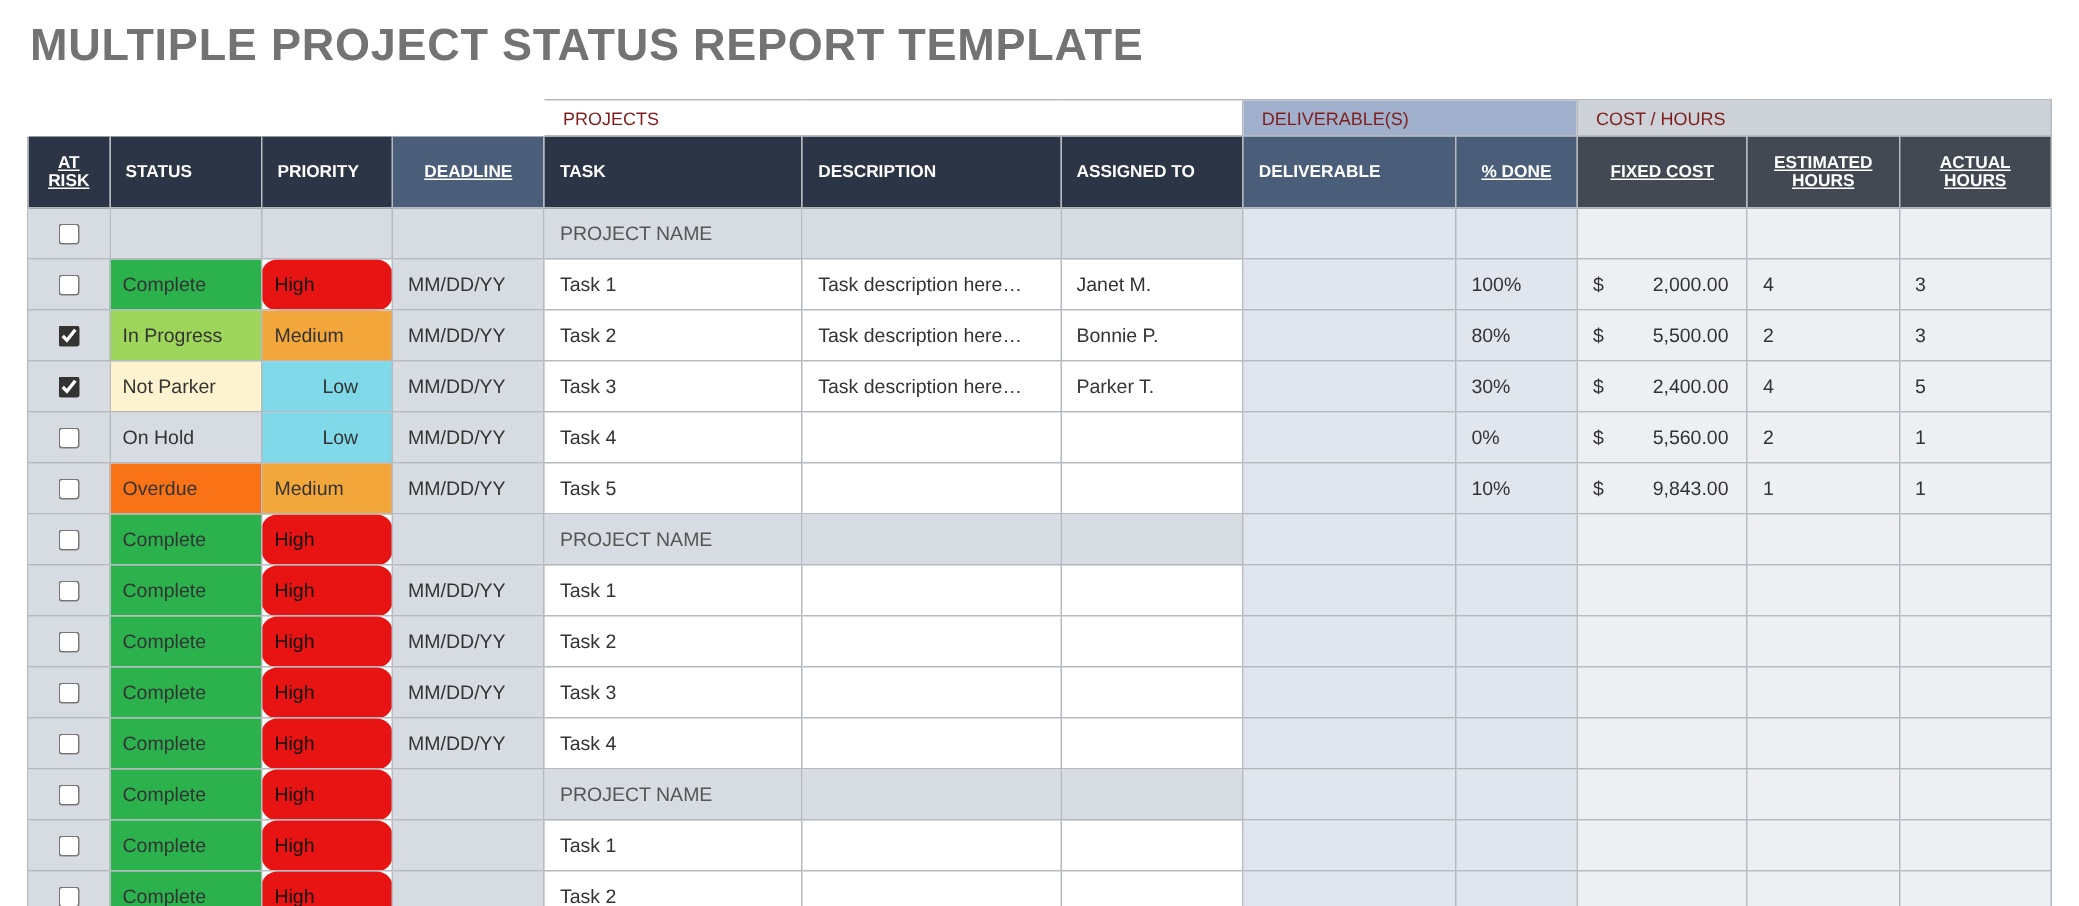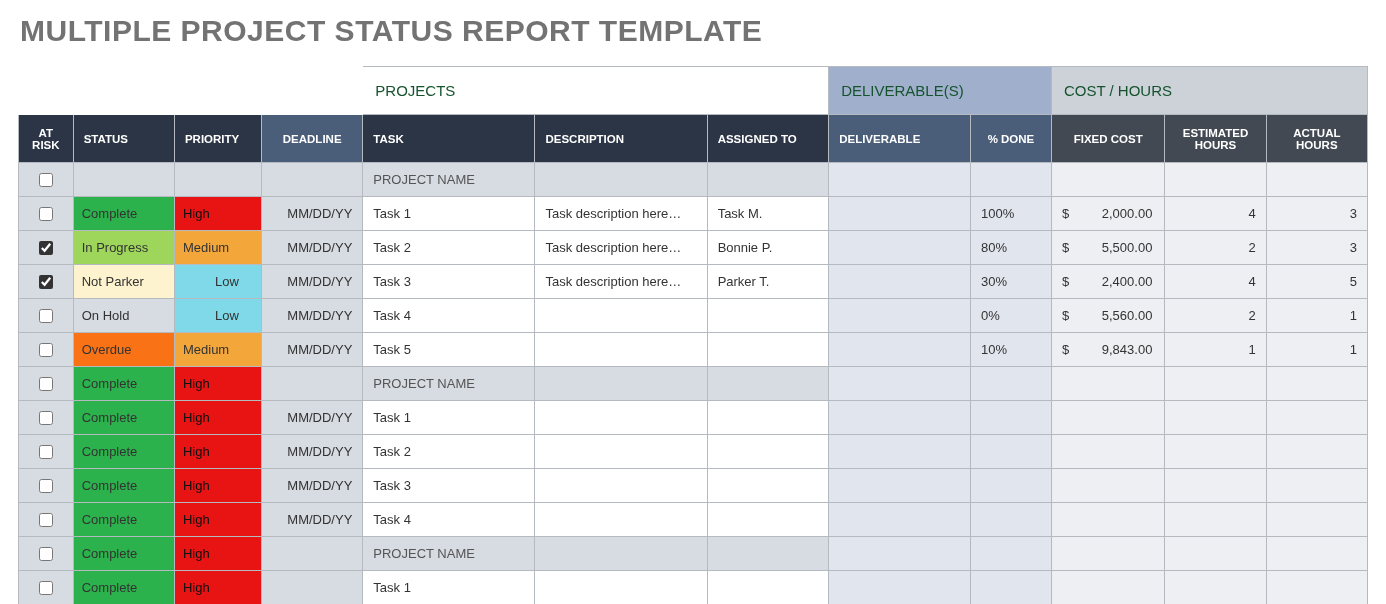--- a/index.html
+++ b/index.html
@@ -33,68 +33,68 @@
   col.c-deliv { width: 140px; }
   col.c-done  { width: 80px; }
   col.c-cost  { width: 112px; }
   col.c-est   { width: 100px; }
   col.c-act   { width: 100px; }
 
   th, td { border: 1px solid #b5bac1; padding: 0; height: 34px; }
 
   
   .grp td {
-    height: 48px;
+    height: 24px;
     padding: 0 12px;
-    font-size: 15px;
+    font-size: 12px;
     font-weight: 400;
-    color: #14532d;
+    color: #7f1d1d;
     background: #fff;
   }
   .grp .g-blank { background: #fff; border: 1px solid transparent; }
   .grp .g-deliv { background: #a0b0cc; }
   .grp .g-cost  { background: #cdd2d9; }
 
   
   tr.hdr th {
     background: #2c3545;
     color: #fff;
     font-weight: 700;
     font-size: 11.5px;
     height: 48px;
     padding: 6px 10px;
     text-align: left;
     vertical-align: middle;
   }
-  tr.hdr th.center { text-align: center; }
+  tr.hdr th.center { text-align: center; text-decoration: underline; }
   tr.hdr th.blue   { background: #4a5e7a; }
   tr.hdr th.grey   { background: #424953; }
 
   
   td { padding: 0 10px; font-size: 13px; color: #333; vertical-align: middle; }
-  td.center { text-align: right; margin-left: 24px; }
+  td.center { text-align: left; margin-left: 24px; }
   td.right  { text-align: left; }
   td.chk    { text-align: center; padding: 0; }
   td.chk input { width: 14px; height: 14px; accent-color: #333; }
   td.greybg { background: #d7dbe2; }
   td.deliv  { background: #e1e6ee; }
   td.costbg { background: #edeff2; }
   td.cost-cell { background: #edeff2; position: relative; padding: 0 12px; }
   td.cost-cell .d   { position: absolute; left: 10px; }
   td.cost-cell .amt { display:block; text-align: right; }
 
   td.stat, td.prio { padding-left: 8px; }
 
   .stat.complete    { background: #2bb24c; }
   .stat.in-progress { background: #9ed65c; }
   .stat.not-started { background: #fdf3cf; }
   .stat.on-hold     { background: #d7dbe2; }
   .stat.overdue     { background: #f97316; }
 
-  .prio.high   { background: #e81313; color: #111; }
+  .prio.high   { background: #e81313; color: #111; border-radius: 11px; }
   .prio.medium { background: #f3a73b; }
   .prio.low    { background: #7fd9e8; padding-left: 40px; }
 
   tr.section td.task { font-weight: 400; color: #555; }
   tr.section td      { background-clip: padding-box; }
 
   .ellipsis { white-space: nowrap; overflow: hidden; text-overflow: ellipsis; }
 </style>
 </head>
 <body>
@@ -151,21 +151,21 @@
         <td class="costbg center"></td>
         <td class="costbg center"></td>
       </tr>
       <tr>
         <td class="chk greybg"><input type="checkbox" style=""></td>
         <td class="stat complete">Complete</td>
         <td class="prio high">High</td>
         <td class="center greybg">MM/DD/YY</td>
         <td class="task">Task 1</td>
         <td class="ellipsis">Task description here…</td>
-        <td>Task M.</td>
+        <td>Janet M.</td>
         <td class="deliv"></td>
         <td class="deliv right">100%</td>
         <td class="cost-cell">
           <span class="d">$</span>
           <span class="amt">2,000.00</span>
         </td>
         <td class="costbg center">4</td>
         <td class="costbg center">3</td>
       </tr>
       <tr>

